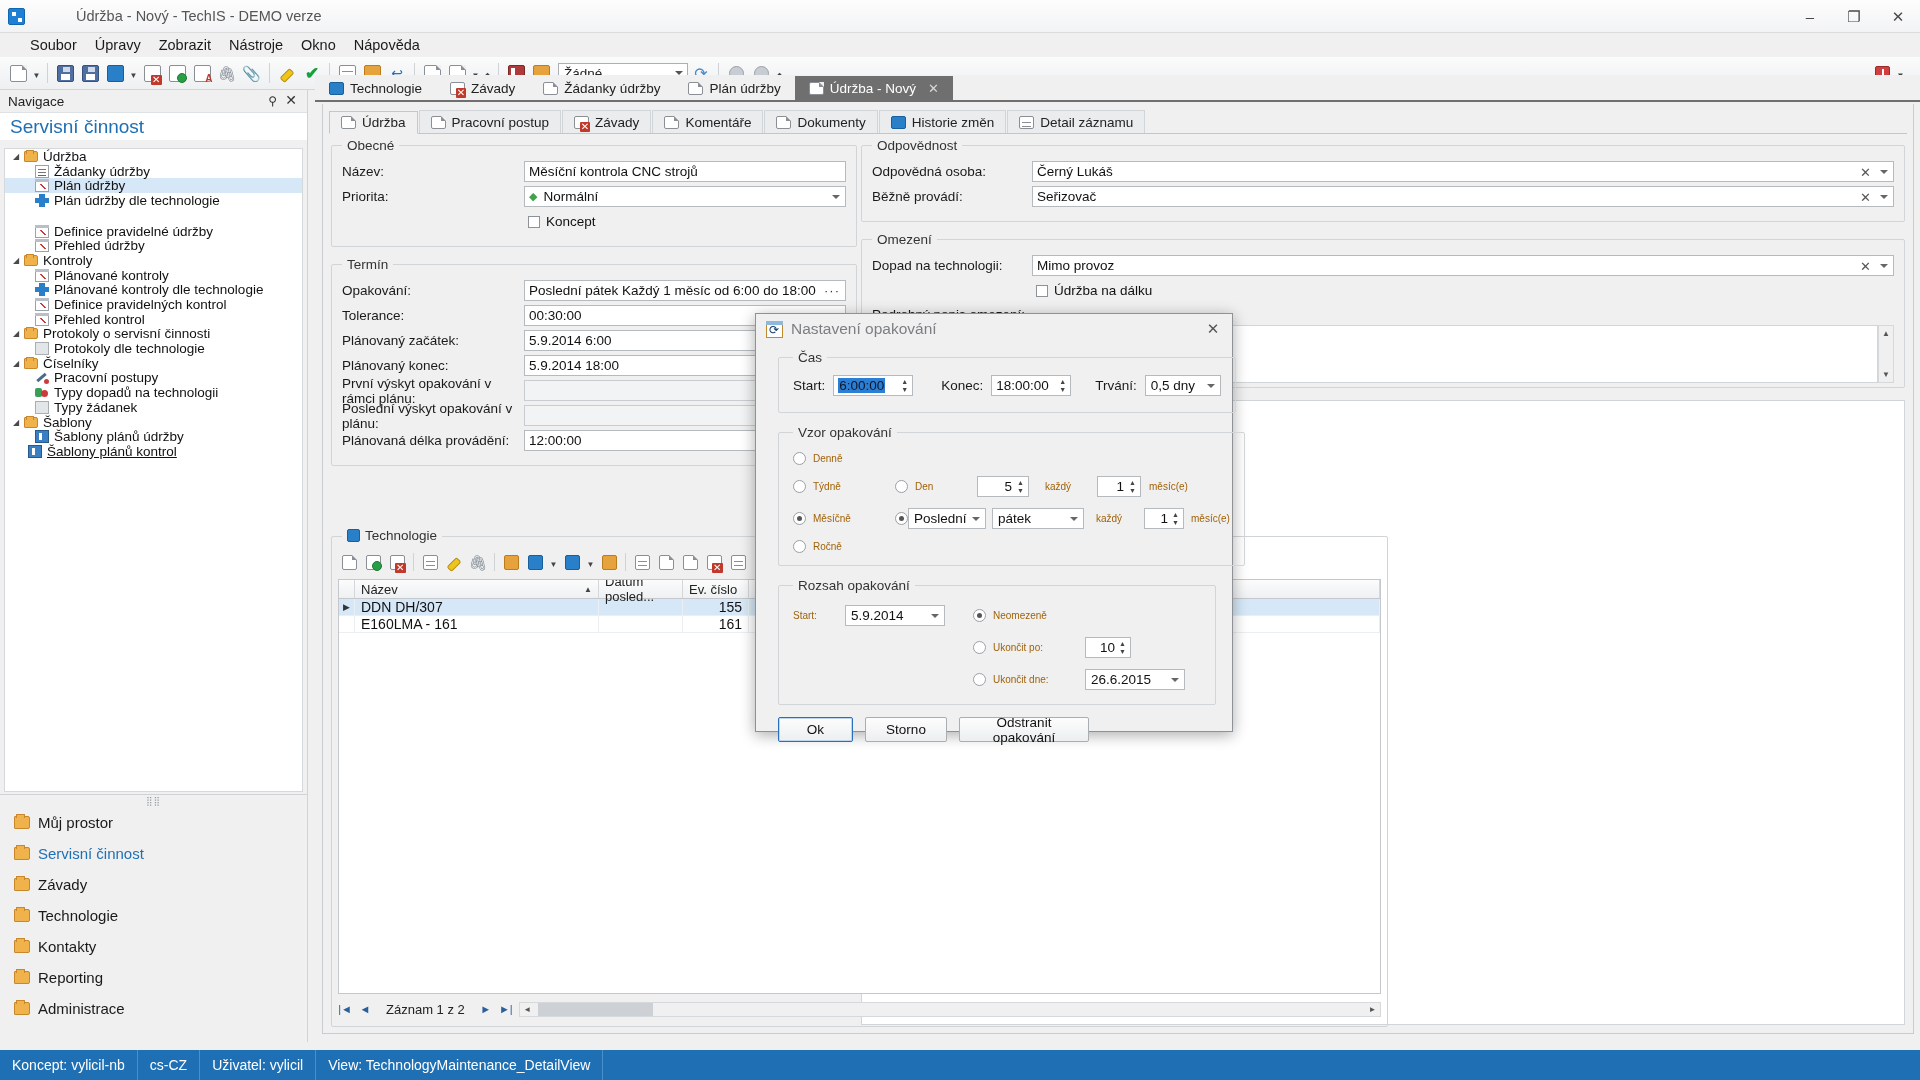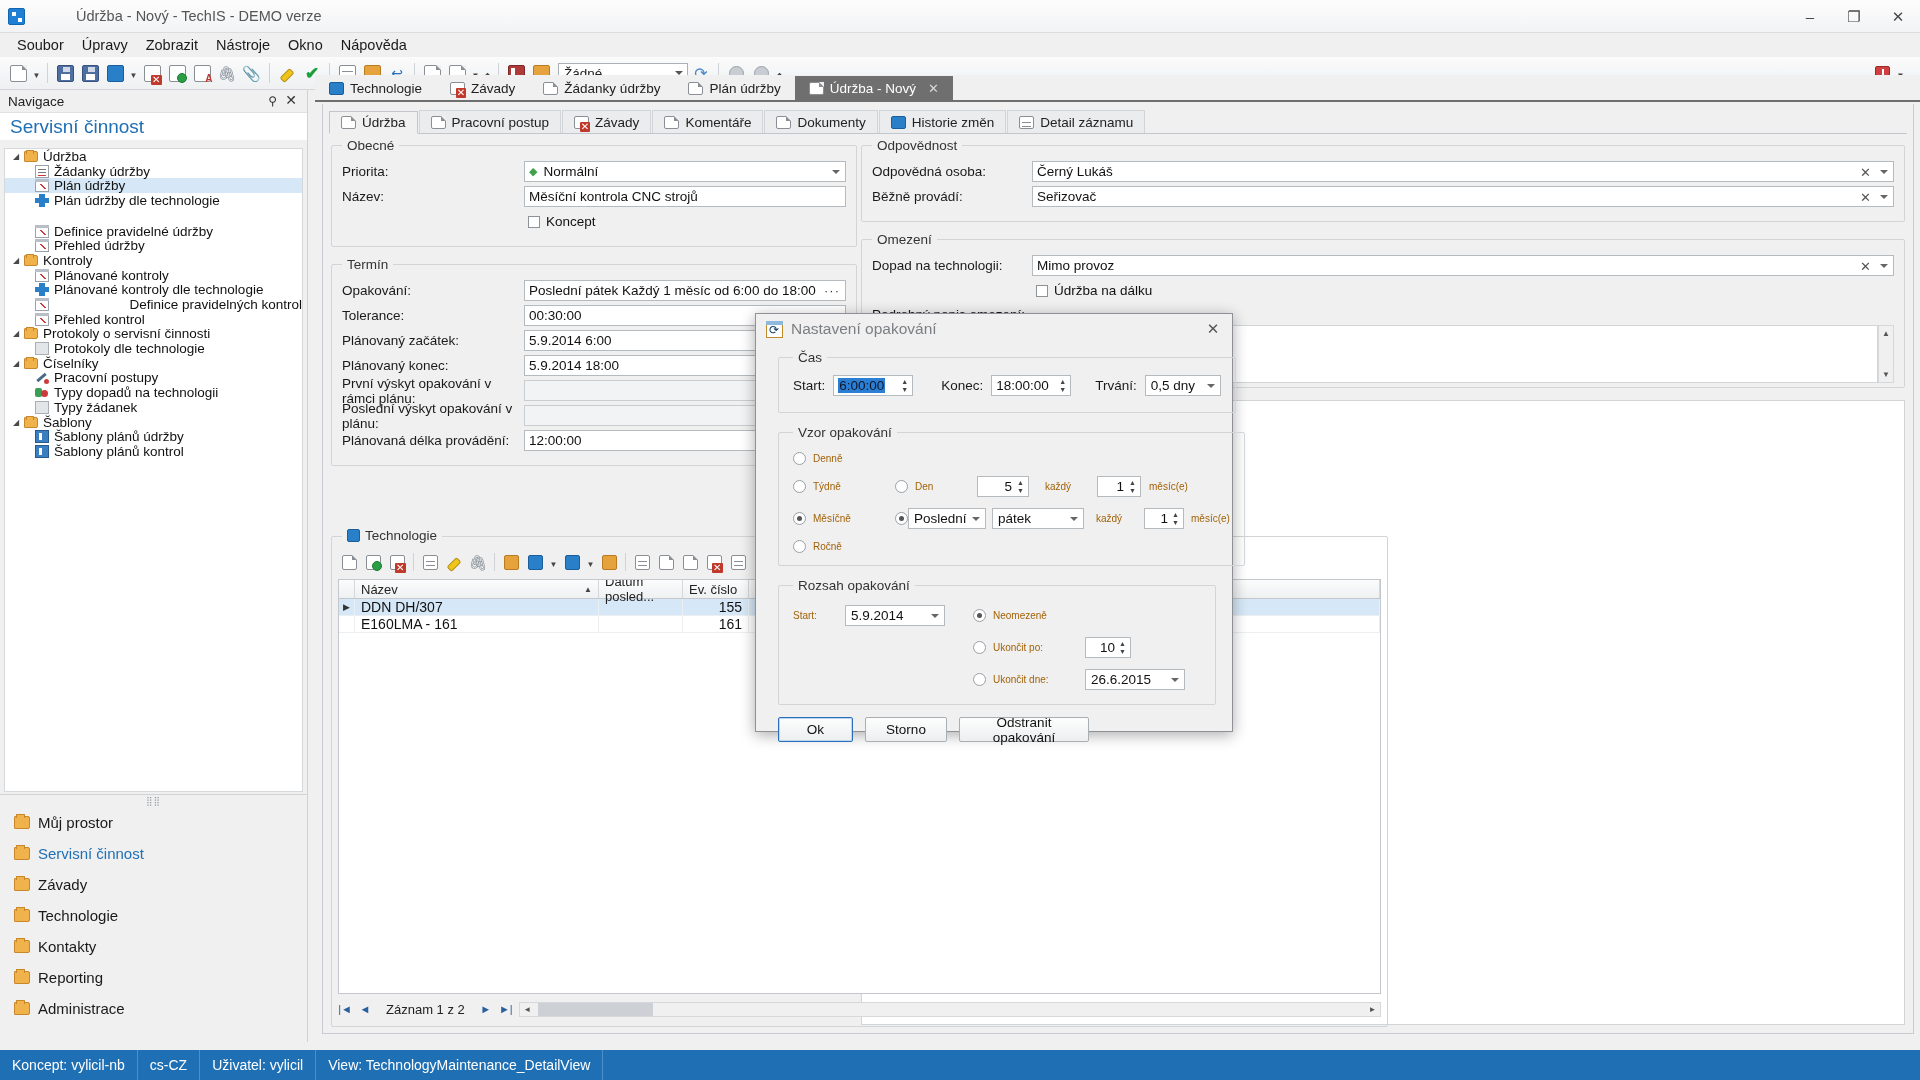--- a/index.html
+++ b/index.html
@@ -27,21 +27,21 @@
   .titlebar .tb-icon:before{content:"";position:absolute;left:3px;top:3px;width:4px;height:4px;background:#fff;}
   .titlebar .tb-icon:after{content:"";position:absolute;left:9px;top:9px;width:4px;height:4px;background:#fff;}
   .titlebar .tb-title{ font-size:14.5px; color:#555; }
   .winbtns{ position:absolute; right:0; top:0; height:33px; display:flex; align-items:center; }
   .winbtn{ width:44px;height:32px; display:flex;align-items:center;justify-content:center;
            color:#4a4a4a; font-size:15px; }
 
   
   .menubar{
     position:absolute; left:0; top:33px; width:1920px; height:24px;
-    background:#f0f0f0; display:flex; align-items:center; padding-left:8px;
+    background:#f0f0f0; display:flex; align-items:center; padding-left:21px;
   }
   .menubar .mi{ padding:3px 9px; font-size:14.5px; color:#1a1a1a; }
 
   
   .toolbar{
     position:absolute; left:0; top:57px; width:1920px; height:33px;
     background:linear-gradient(#fbfbfb,#eef0f2);
     border-bottom:1px solid #d3d5d8;
     display:flex; align-items:center; padding-left:6px; gap:1px;
   }
@@ -424,21 +424,21 @@
           <span>Kontroly</span>
         </div>
         <div class="trow" style="padding-left: 30px;">
           <span class="licon li-cal"></span>
           <span>Plánované kontroly</span>
         </div>
         <div class="trow" style="padding-left: 30px;">
           <span class="licon li-tech"></span>
           <span>Plánované kontroly dle technologie</span>
         </div>
-        <div class="trow" style="padding-left: 30px; justify-content: space-between;">
+        <div class="trow" style="padding-left: 30px;">
           <span class="licon li-cal"></span>
           <span>Definice pravidelných kontrol</span>
         </div>
         <div class="trow" style="padding-left: 30px;">
           <span class="licon li-cal"></span>
           <span>Přehled kontrol</span>
         </div>
         <div class="trow" style="padding-left: 8px;">
           <span class="exp">◢</span>
           <span class="ficon"></span>
@@ -467,21 +467,21 @@
         </div>
         <div class="trow" style="padding-left: 8px;">
           <span class="exp">◢</span>
           <span class="ficon"></span>
           <span>Šablony</span>
         </div>
         <div class="trow" style="padding-left: 30px;">
           <span class="licon li-tpl"></span>
           <span>Šablony plánů údržby</span>
         </div>
-        <div class="trow" style="padding-left: 30px;">
+        <div class="trow" style="padding-left: 23px; text-decoration: underline;">
           <span class="licon li-tpl"></span>
           <span>Šablony plánů kontrol</span>
         </div>
       </div>
 
     <div class="nav-bottom">
       <div class="grip">⣿⣿</div>
       <div id="nav-modules">
           <div class="navitem">
             <span class="ficon2"></span>
@@ -571,31 +571,31 @@
           <span class="ti ico ico-grid"></span>
           <span>Detail záznamu</span>
         </div>
       </div>
 
     <div class="pane pane-left">
 
       <fieldset class="grp">
         <legend>Obecné</legend>
         <div class="frow">
+          <div class="flabel" style="width:182px">Název:</div>
+          <div class="fctl" style="width:322px">
+            <span>Měsíční kontrola CNC strojů</span>
+          </div>
+        </div>
+        <div class="frow">
           <div class="flabel" style="width:182px">Priorita:</div>
           <div class="fctl" style="width:322px">
             <span class="prio-dot">◆</span>
             <span>Normální</span>
             <span class="caret"></span>
-          </div>
-        </div>
-        <div class="frow">
-          <div class="flabel" style="width:182px">Název:</div>
-          <div class="fctl" style="width:322px">
-            <span>Měsíční kontrola CNC strojů</span>
           </div>
         </div>
         <div class="frow">
           <div style="width:182px"></div>
           <div class="fctl flat">
             <span class="cbx"></span>
             <span>Koncept</span>
           </div>
         </div>
       </fieldset>

